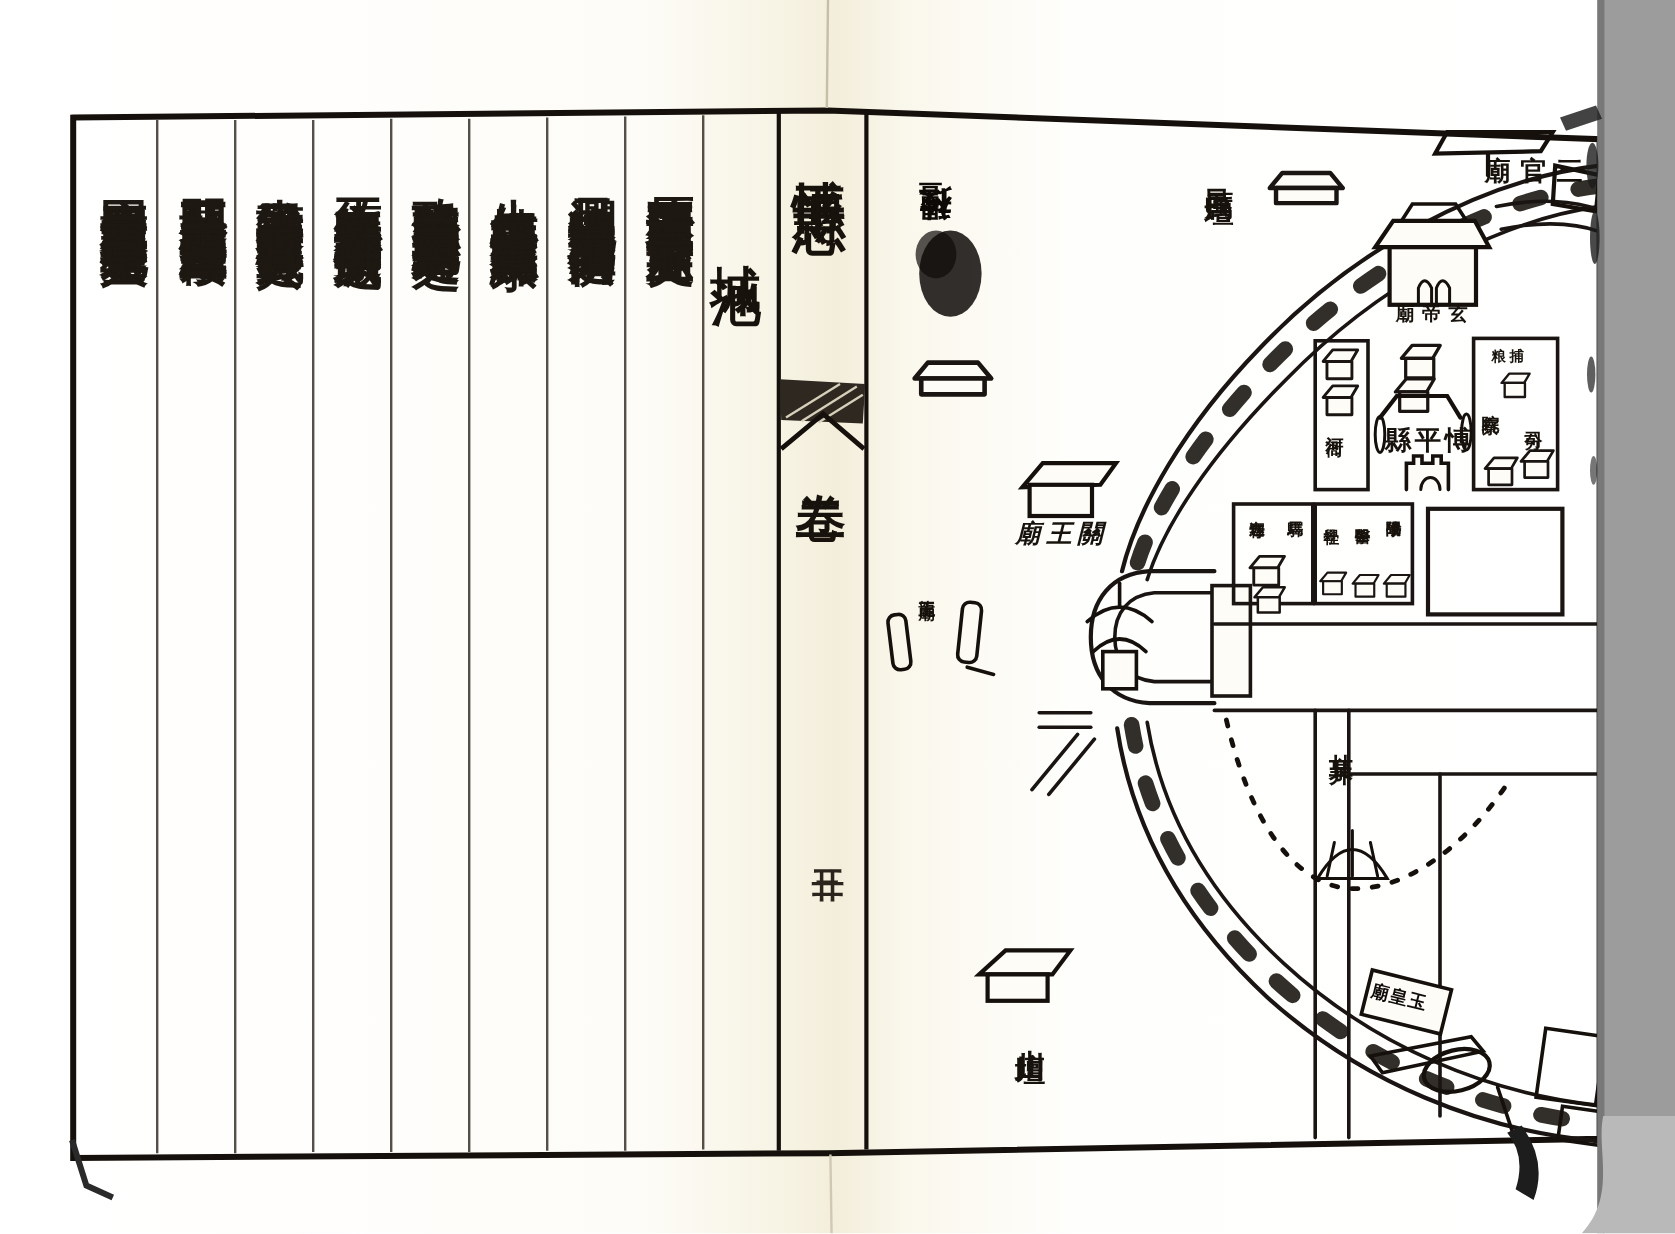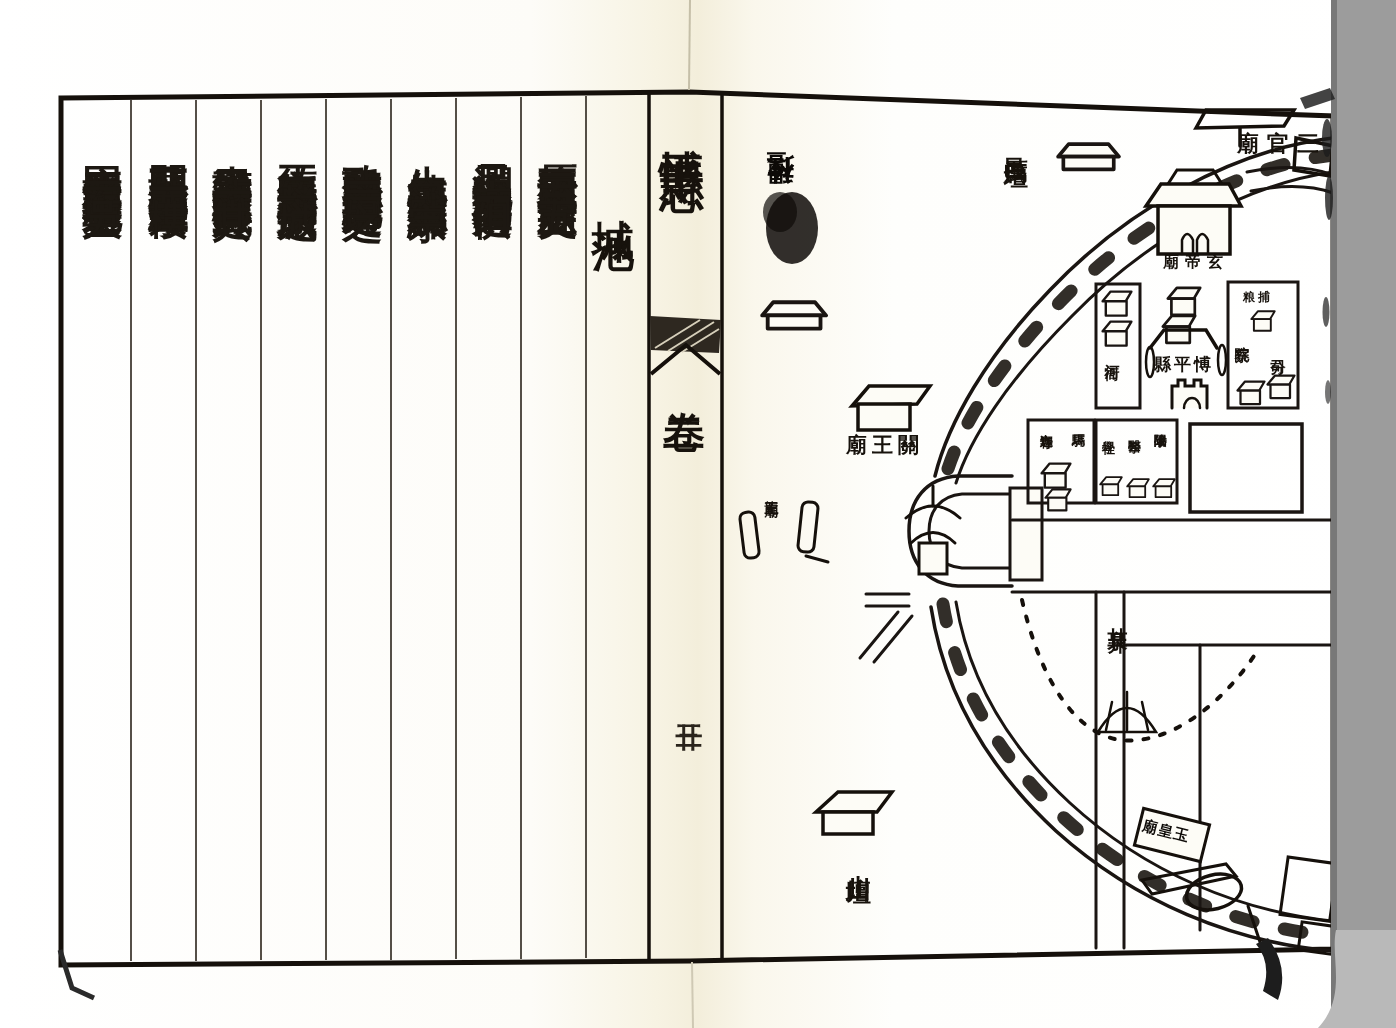--- a/index.html
+++ b/index.html
@@ -44,24 +44,24 @@
   #page-number{left:676px;top:702px;font-size:27px;letter-spacing:2px;font-weight:bold;color:#2a241c;}
   
   .mlabel{color:#17120c;font-weight:bold;}
   #lbl-yilitan{left:1004px;top:138px;font-size:24px;letter-spacing:3px;}
   #lbl-sanguanmiao{left:1237px;top:132px;font-size:22px;letter-spacing:8px;text-align:right;}
   #lbl-xuandimiao{left:1163px;top:214px;font-size:16px;letter-spacing:6px;margin-top:40px;}
   #lbl-shejitan{
     left:766px;top:200px;font-size:27px;letter-spacing:2px;
     transform:rotate(180deg);filter:blur(0.6px);color:#0d0a07;
   }
-  #lbl-guanwangmiao{left:846px;top:434px;font-size:21px;letter-spacing:5px;}
+  #lbl-guanwangmiao{left:846px;top:434px;font-size:21px;letter-spacing:5px;font-style:italic;}
   #lbl-longwangmiao{left:765px;top:489px;font-size:14px;letter-spacing:1px;}
   #lbl-heya{left:1104px;top:352px;font-size:15px;letter-spacing:2px;}
-  #lbl-bopingxian{left:1154px;top:356px;font-size:17px;letter-spacing:3px;text-align:right;}
+  #lbl-bopingxian{left:1154px;top:356px;font-size:22px;letter-spacing:3px;text-align:right;}
   #lbl-liangbu{left:1243px;top:291px;font-size:12px;letter-spacing:3px;}
   #lbl-fensi{left:1270px;top:348px;font-size:15px;}
   #lbl-chayuan{left:1234px;top:334px;font-size:15px;}
   #lbl-yinyangxue{left:1154px;top:424px;font-size:13px;}
   #lbl-yixue{left:1128px;top:430px;font-size:13px;}
   #lbl-shexue{left:1102px;top:430px;font-size:13px;}
   #lbl-mayi{left:1072px;top:424px;font-size:13px;}
   #lbl-shijiasi{left:1040px;top:424px;font-size:13px;}
   #lbl-ganquanjing{left:1108px;top:612px;font-size:20px;letter-spacing:3px;}
   #lbl-shanchuantan{left:846px;top:854px;font-size:25px;letter-spacing:2px;}

